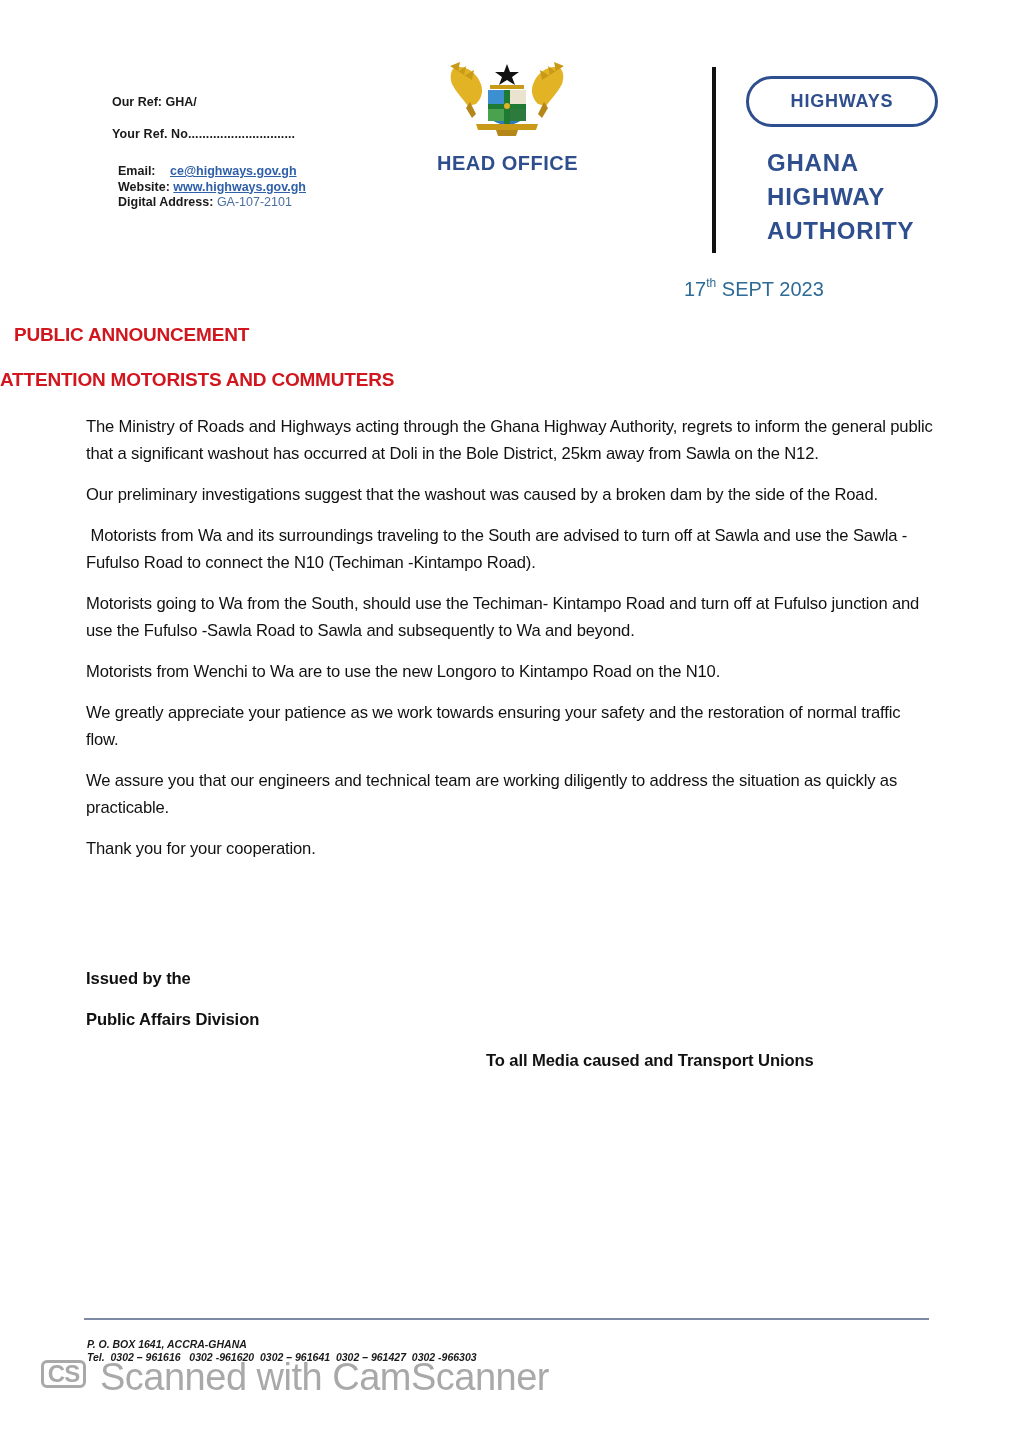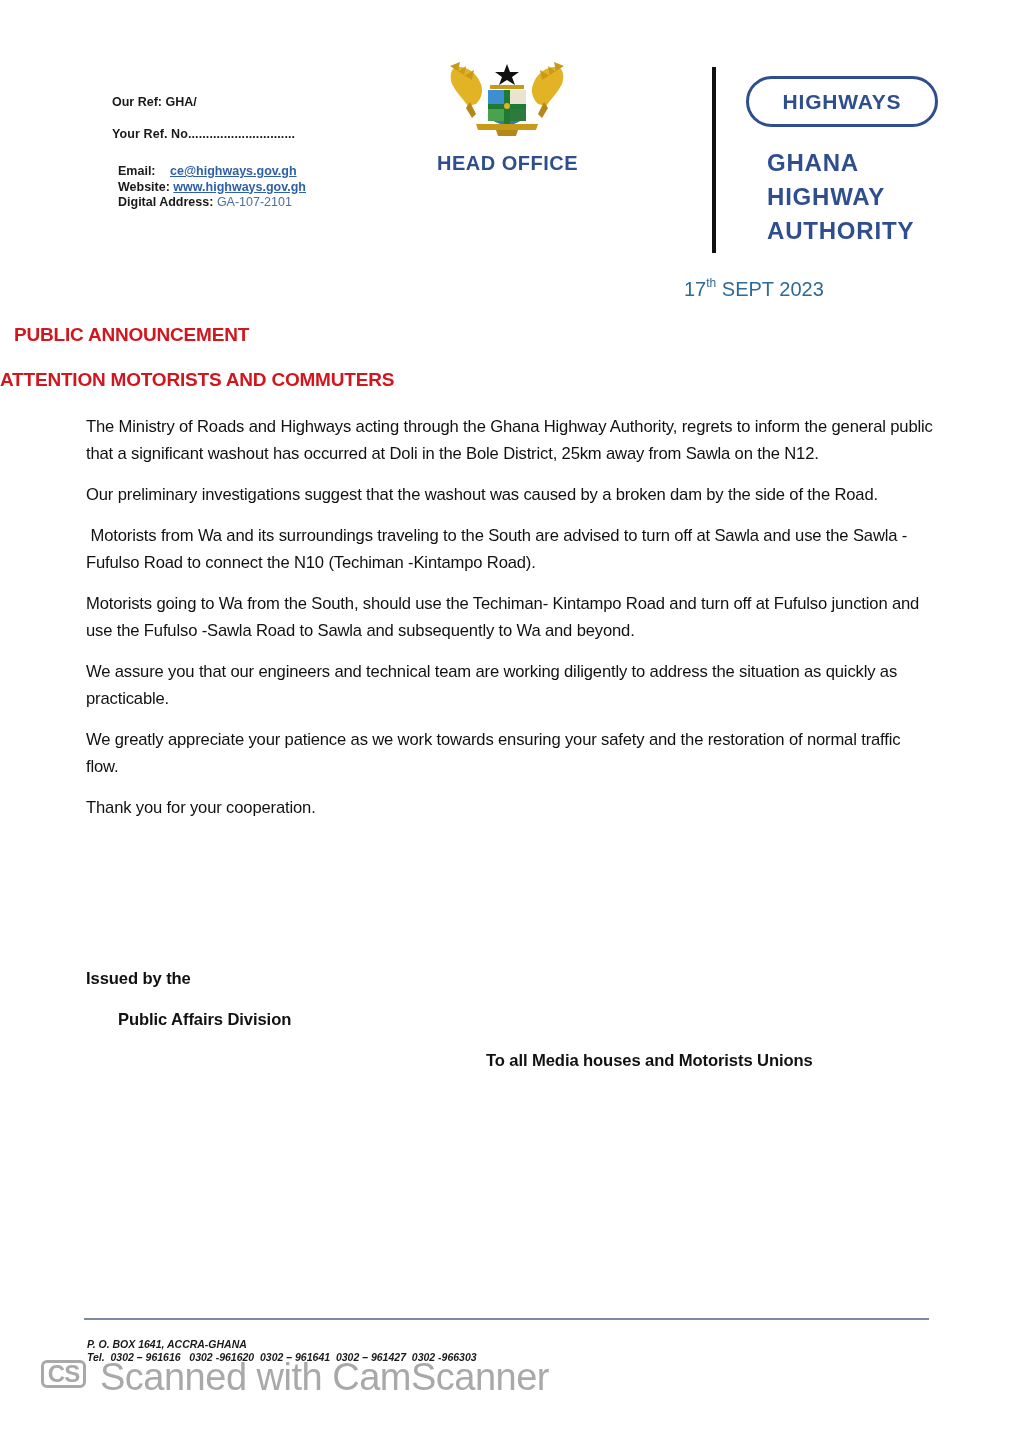--- a/index.html
+++ b/index.html
@@ -22,40 +22,40 @@
     .coat { left: 446px; top: 58px; width: 122px; height: 80px; }
 
     .head-office { left: 437px; top: 152px; font-size: 20px; font-weight: bold; color: #2e4e8e; letter-spacing: 0.5px; }
 
     
     .vdivider { left: 712px; top: 67px; width: 4px; height: 186px; background: #111; }
 
     
     .pill { left: 746px; top: 76px; width: 192px; height: 51px; border: 3px solid #2e4e8e; border-radius: 26px;
             display: flex; align-items: center; justify-content: center; }
-    .pill span { font-size: 21px; font-weight: bold; color: #2e4e8e; letter-spacing: 0.8px; }
+    .pill span { font-size: 18px; font-weight: bold; color: #2e4e8e; letter-spacing: 0.8px; }
 
     .gha { left: 767px; top: 146px; font-size: 24px; font-weight: bold; color: #2e4e8e; line-height: 34px; letter-spacing: 0.8px; }
 
     
     .date { left: 684px; top: 278px; font-family: "Liberation Sans", sans-serif; font-size: 20px; color: #2d6a96; }
     .date sup { font-size: 12px; vertical-align: top; position: relative; top: -2px; }
 
     
     .title { width: 822px; left: 0; font-family: "Liberation Sans", sans-serif; font-weight: bold; color: #d2161e; }
     .title-1 { top: 324px; font-size: 19px; padding-left: 14px; letter-spacing: -0.2px; }
     .title-2 { top: 369px; font-size: 19px; letter-spacing: -0.2px; }
 
     
     .body { left: 86px; top: 413px; width: 850px; font-family: "Liberation Sans", sans-serif; font-size: 16.6px; line-height: 27px; color: #111; letter-spacing: -0.15px; }
     .body p { margin-bottom: 14px; }
 
     .issued { left: 86px; font-weight: bold; font-size: 16.6px; color: #111; letter-spacing: -0.1px; }
     .issued-1 { top: 969px; }
-    .issued-2 { top: 1010px; margin-left: 32px; }
+    .issued-2 { top: 1010px; }
     .to-all { left: 486px; top: 1051px; font-weight: bold; font-size: 16.6px; color: #111; letter-spacing: -0.1px; }
 
     
     .footer-line { left: 84px; top: 1318px; width: 845px; height: 2px; background: #7d8aa6; }
     .footer { left: 87px; top: 1338px; font-size: 10.5px; font-weight: bold; font-style: italic; color: #1a1a1a; line-height: 13px; white-space: pre; }
 
     
     .cs-badge { left: 41px; top: 1360px; width: 45px; height: 28px; border: 3px solid #a9a9a9; border-radius: 6px;
                 display: flex; align-items: center; justify-content: center; background: rgba(255,255,255,0.6); }
     .cs-badge span { font-size: 24px; font-weight: bold; color: #a9a9a9; letter-spacing: -1px; }
@@ -130,28 +130,29 @@
 </div>
 
 <div class="abs title title-1">PUBLIC ANNOUNCEMENT</div>
 <div class="abs title title-2">ATTENTION MOTORISTS AND COMMUTERS</div>
 
 <div class="abs body">
   <p>The Ministry of Roads and Highways acting through the Ghana Highway Authority, regrets to inform the general public that a significant washout has occurred at Doli in the Bole District, 25km away from Sawla on the N12.</p>
   <p>Our preliminary investigations suggest that the washout was caused by a broken dam by the side of the Road.</p>
   <p style="white-space: pre-wrap;"> Motorists from Wa and its surroundings traveling to the South are advised to turn off at Sawla and use the Sawla - Fufulso Road to connect the N10 (Techiman -Kintampo Road).</p>
   <p>Motorists going to Wa from the South, should use the Techiman- Kintampo Road and turn off at Fufulso junction and use the Fufulso -Sawla Road to Sawla and subsequently to Wa and beyond.</p>
+  <p>Motorists from Wenchi to Wa are to use the new Longoro to Kintampo Road on the N10.</p>
+  <p>We greatly appreciate your patience as we work towards ensuring your safety and the restoration of normal traffic flow.</p>
   <p>We assure you that our engineers and technical team are working diligently to address the situation as quickly as practicable.</p>
-  <p>We greatly appreciate your patience as we work towards ensuring your safety and the restoration of normal traffic flow.</p>
   <p>Thank you for your cooperation.</p>
 </div>
 
 <div class="abs issued issued-1">Issued by the</div>
 <div class="abs issued issued-2">Public Affairs Division</div>
-<div class="abs to-all">To all Media houses and Motorists Unions</div>
+<div class="abs to-all">To all Media caused and Transport Unions</div>
 
 <div class="abs footer-line"></div>
 <div class="abs footer"><div>P. O. BOX 1641, ACCRA-GHANA</div><div>Tel.  0302 – 961616   0302 -961620  0302 – 961641  0302 – 961427  0302 -966303</div></div>
 
 <div class="abs cs-badge">
   <span>CS</span>
 </div>
 <div class="abs cs-text">Scanned with CamScanner</div>
 
 </body></html>

